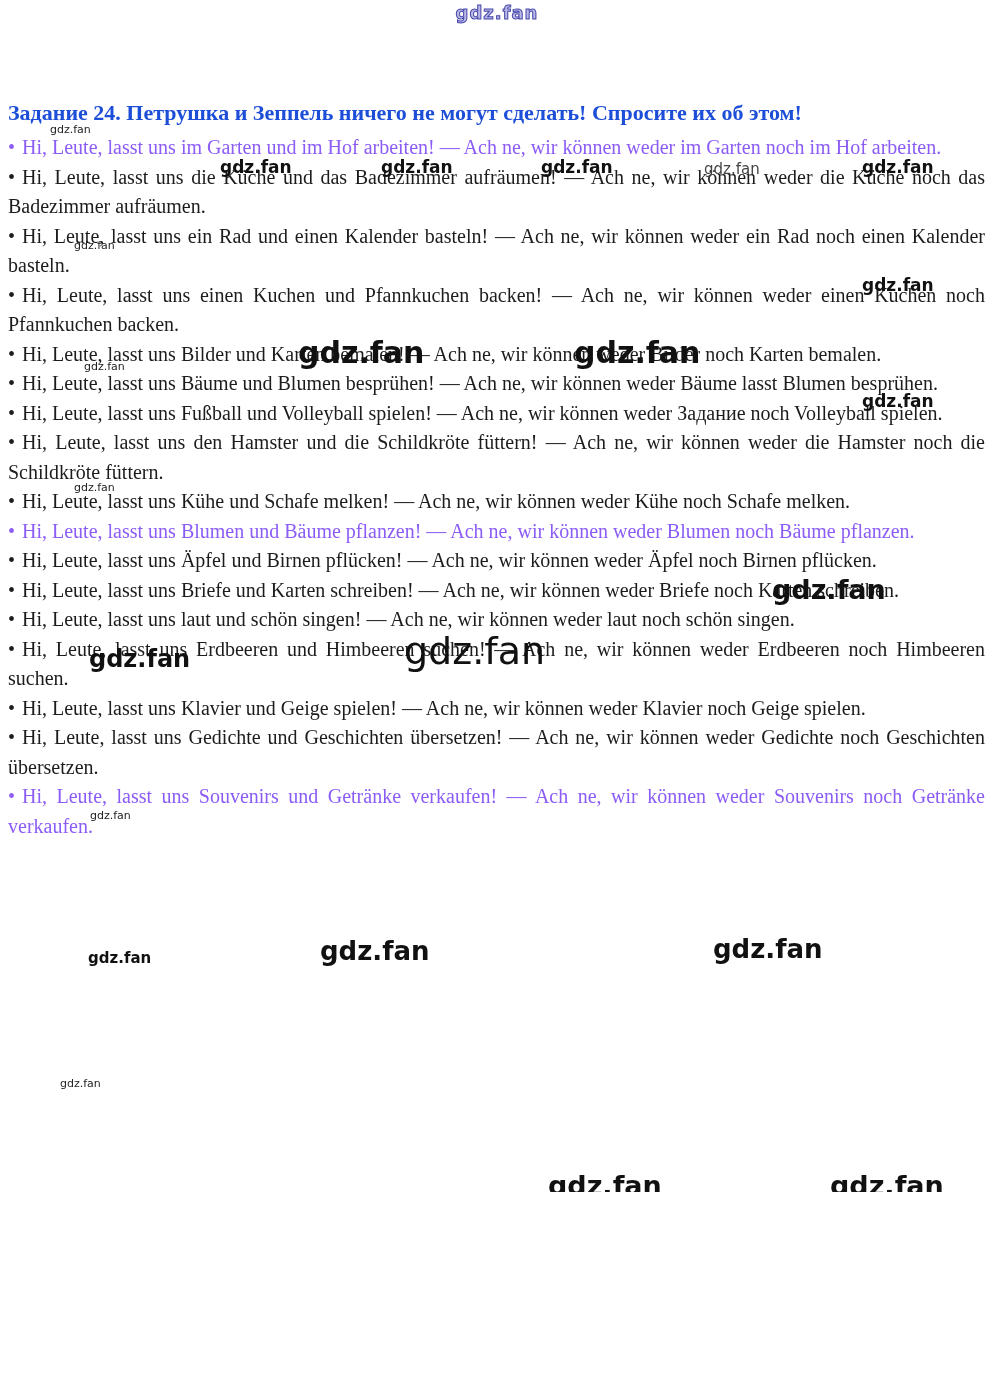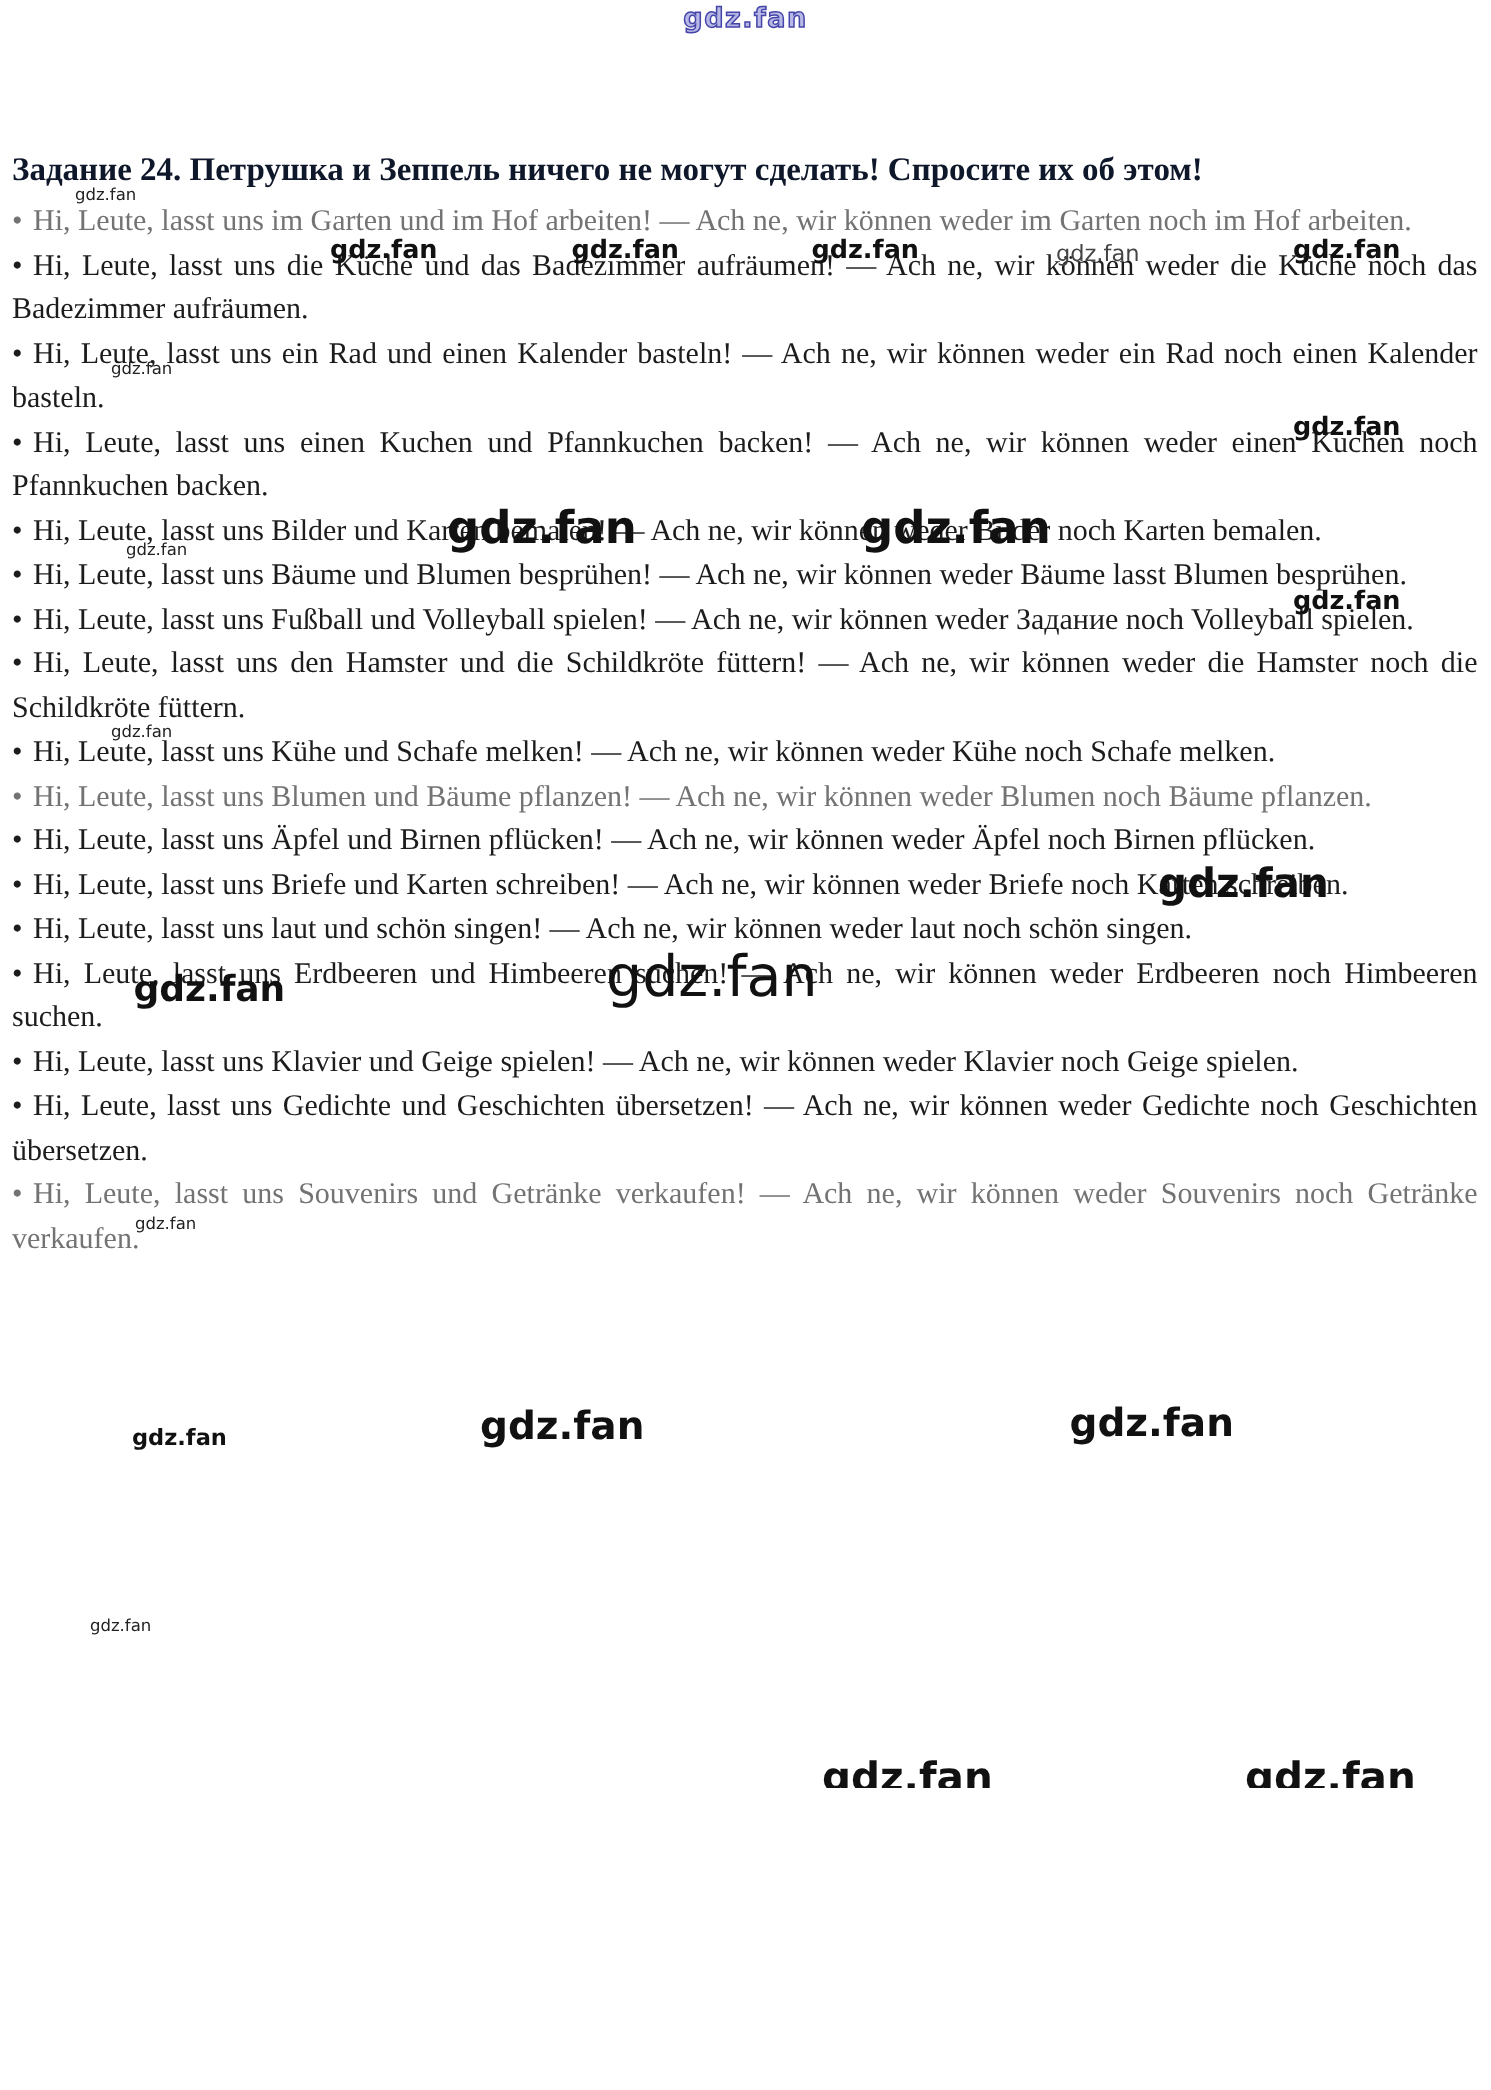--- a/index.html
+++ b/index.html
@@ -27,33 +27,33 @@
     position:absolute;
     left:8px;
     top:100px;
     width:977px;
   }
   .title {
     margin:0 0 7px 0;
     font-size:22px;
     font-weight:700;
     line-height:26px;
-    color:#0f172a;
+    color:#1d4ed8;
   }
   .items {
     margin:0; padding:0;
     list-style:none;
   }
   .items li {
     font-size:20px;
     line-height:29.5px;
     text-align:justify;
     color:#1c1c1c;
   }
-  .items li.faded { color:#737373; }
+  .items li.faded { color:#8b5cf6; }
   .bullet { margin-right:7px; }
   .wm-layer { position:absolute; top:0; left:0; width:100%; height:100%; pointer-events:none; }
   .wm {
     position:absolute;
     font-family:"DejaVu Sans","Liberation Sans",sans-serif;
     color:#111;
     white-space:nowrap;
     line-height:1;
   }
   .footer {

